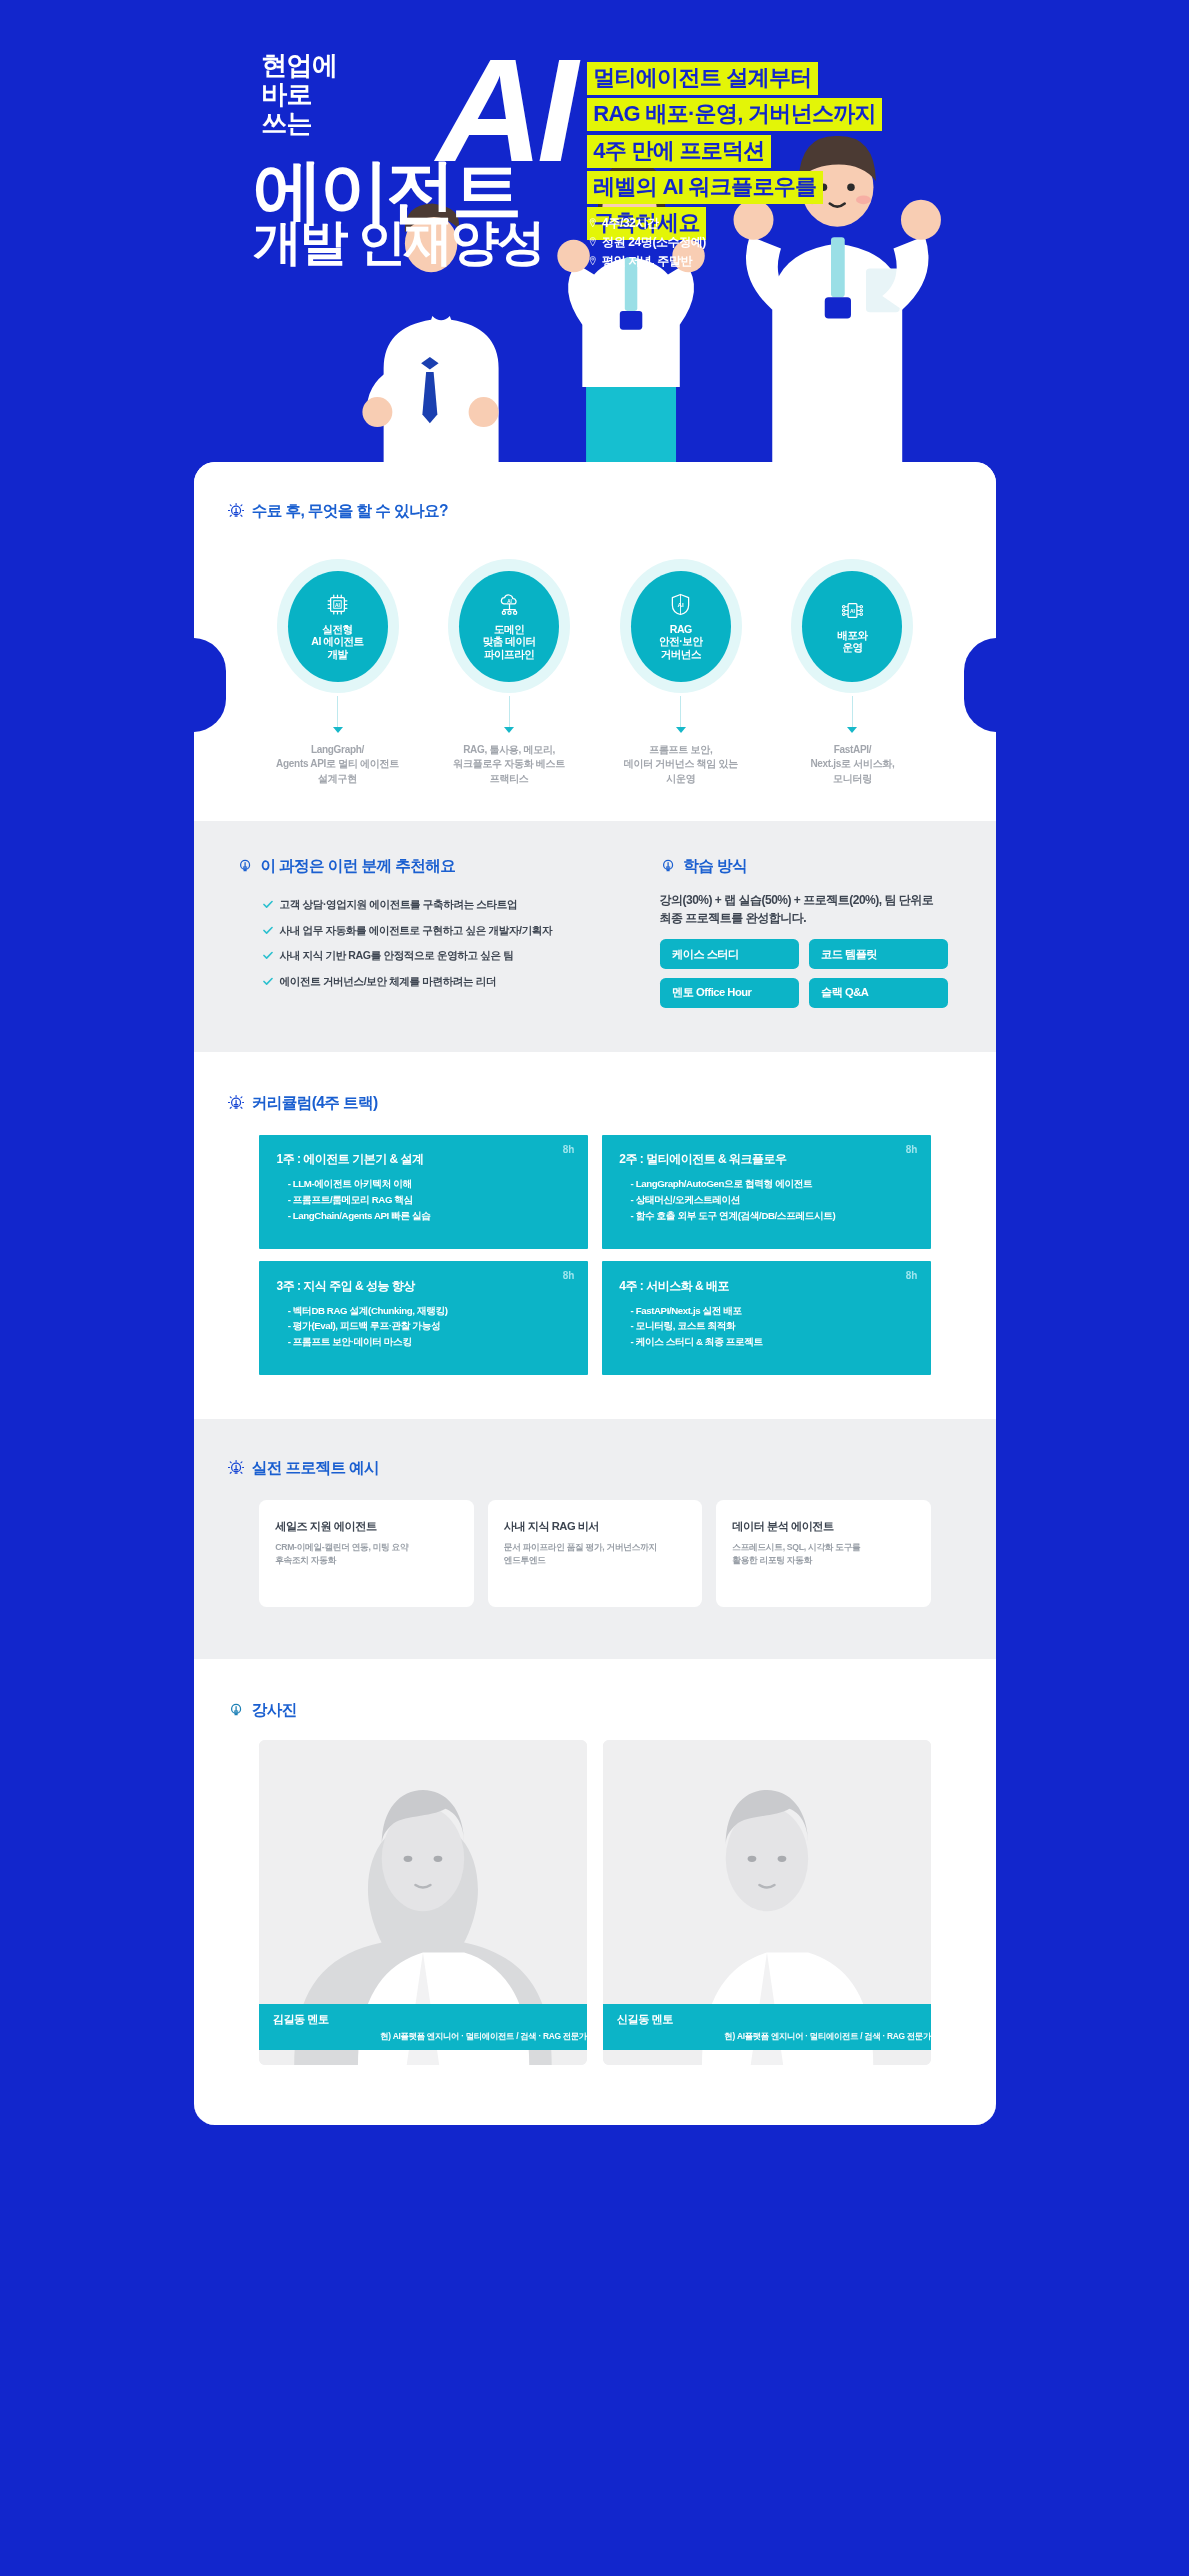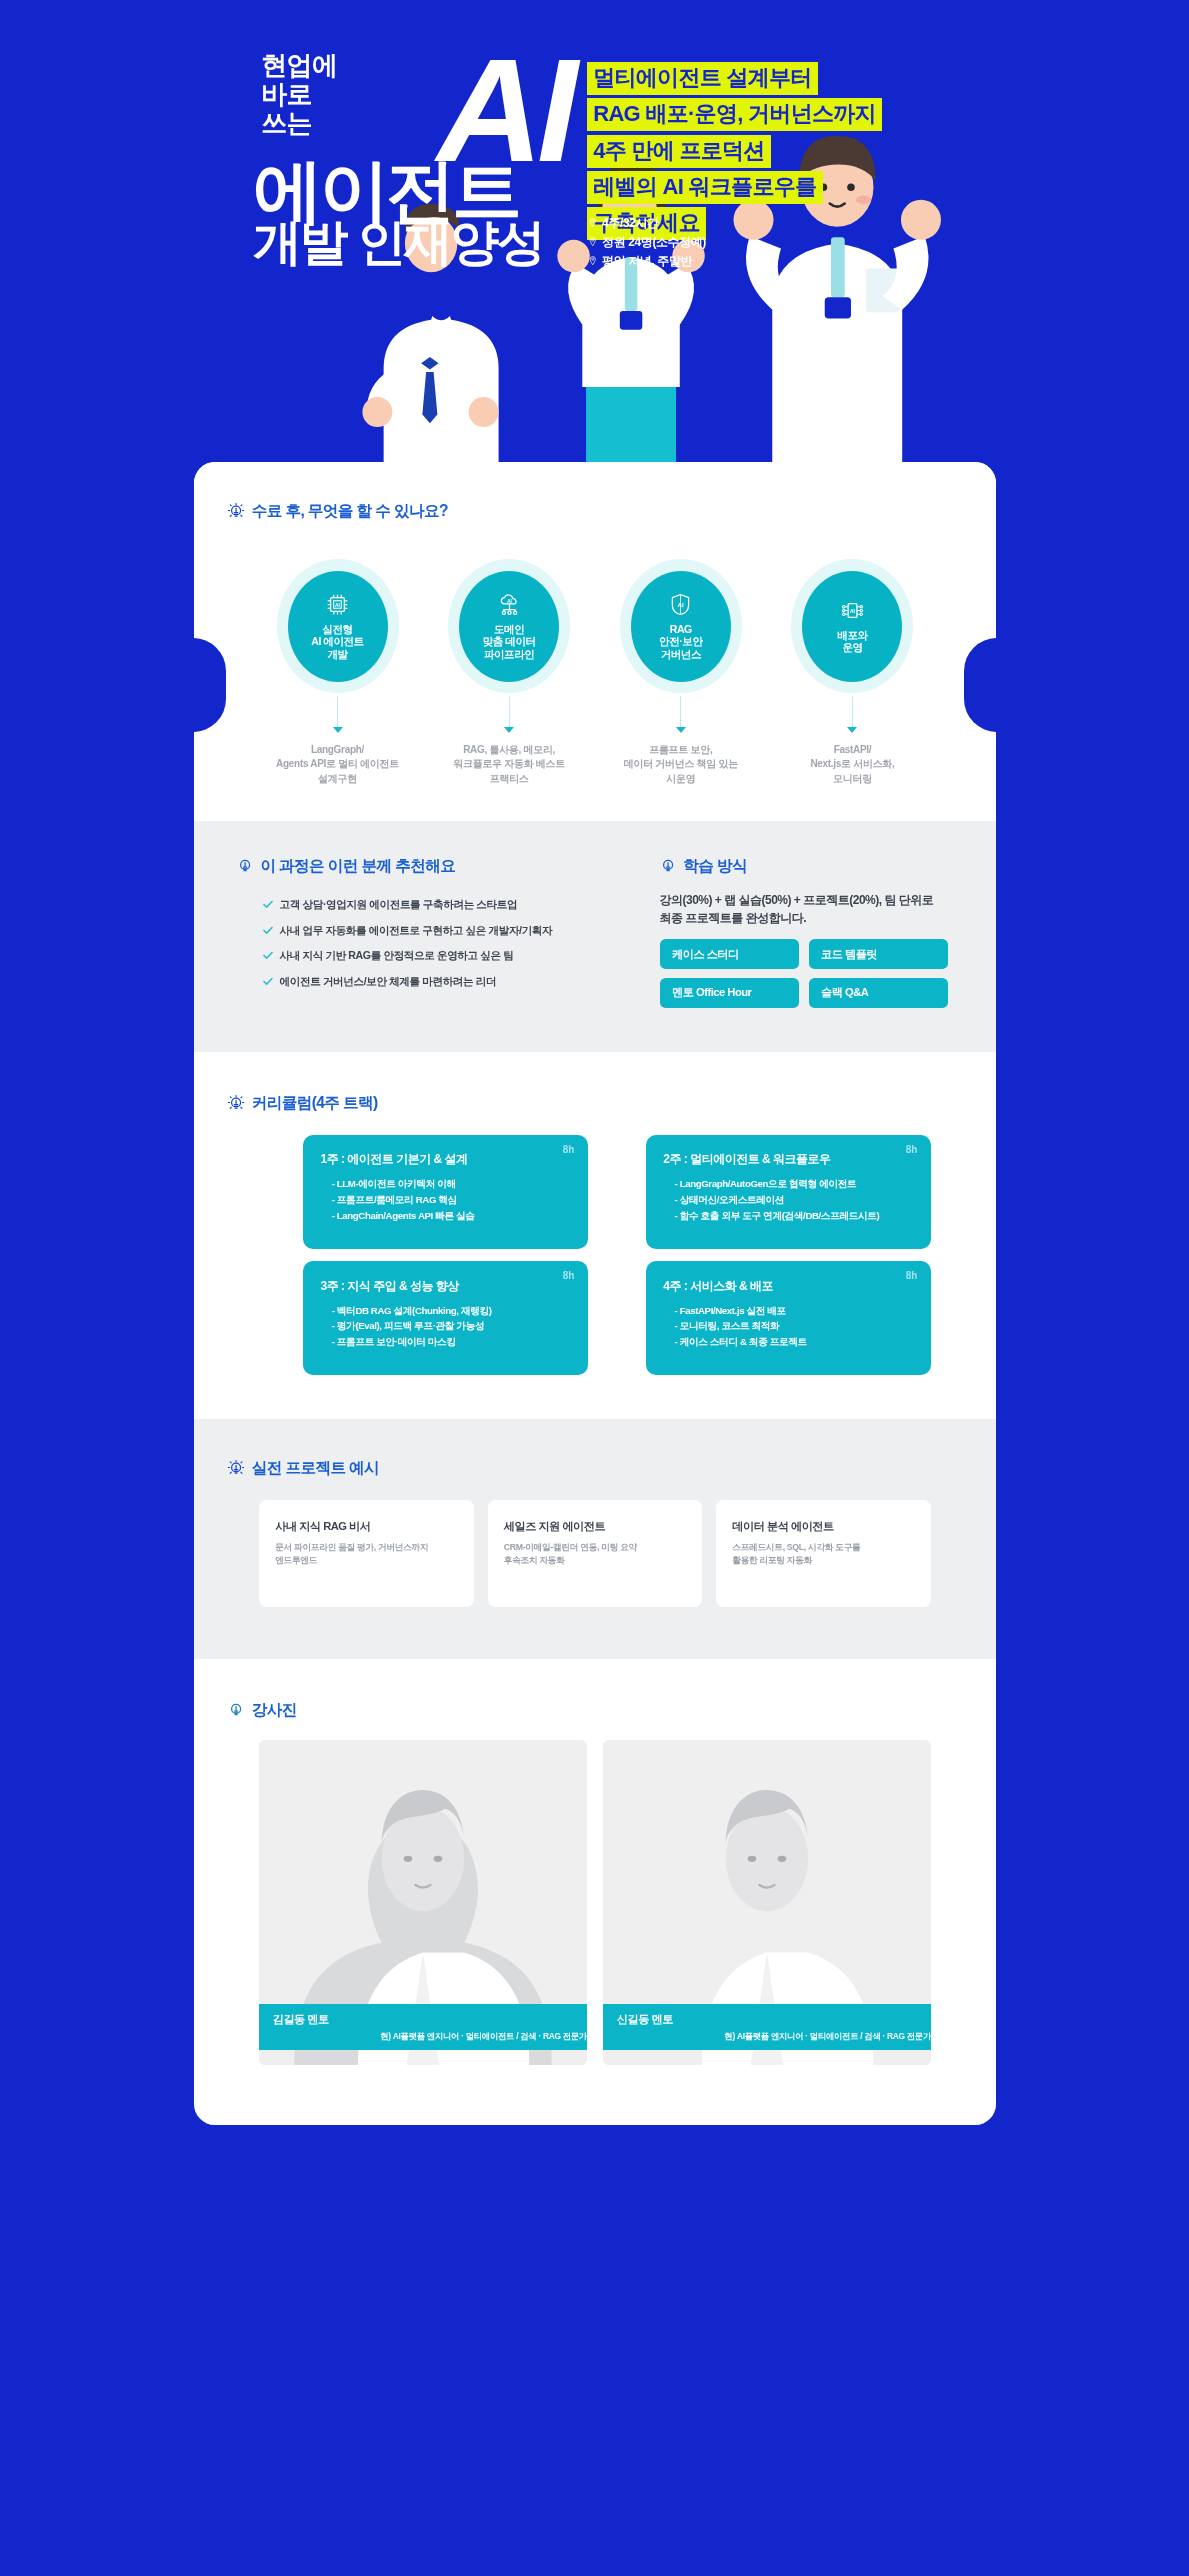--- a/index.html
+++ b/index.html
@@ -208,24 +208,23 @@
 
   
   .sec-c { position: relative; background: #fff; padding: 41px 34px 44px 34px; }
   .week-grid {
     margin: 21px 31px 0 31px;
     display: grid; grid-template-columns: 1fr 1fr;
     gap: 12.5px 13.7px;
   }
   .week-card {
     position: relative;
-    background: #0cb4c7; border-radius: 10px;
+    background: #0cb4c7; border-radius: 1px;
     padding: 16.2px 16.2px 19px 17.5px;
     min-height: 114px;
-    margin-left: 44px;
   }
   .week-h {
     position: absolute; right: 13.7px; top: 8.7px;
     color: #9fe6ee; font-size: 10px; font-weight: 700;
   }
   .week-title {
     color: #fff; font-size: 12px; font-weight: 800;
     letter-spacing: -0.5px; margin-bottom: 8.1px;
   }
   .week-li {
@@ -594,28 +593,28 @@
       <div class="sec-title">
         <svg class="bulb" viewBox="0 0 26 28">
           <circle cx="13" cy="12" r="7.2" fill="none" stroke="#1746d4" stroke-width="2"></circle>
           <path d="M13 8.5v7M10.2 15.5h5.6M10.6 18.4h4.8M11.3 21h3.4" stroke="#1746d4" stroke-width="2" stroke-linecap="round"></path>
           <path d="M13 .8v2.4M2.6 12H.4M25.6 12h-2.2M5.2 4.4 3.6 2.8M20.8 4.4l1.6-1.6M5.2 19.6l-1.6 1.6M20.8 19.6l1.6 1.6" stroke="#1746d4" stroke-width="1.8" stroke-linecap="round"></path>
         </svg>
         <span>실전 프로젝트 예시</span>
       </div>
       <div class="proj-grid">
         <div class="proj-card">
+          <div class="proj-title">세일즈 지원 에이전트</div>
+          <div class="proj-desc">CRM-이메일-캘린더 연동, 미팅 요약
+후속조치 자동화</div>
+        </div>
+        <div class="proj-card">
           <div class="proj-title">사내 지식 RAG 비서</div>
           <div class="proj-desc">문서 파이프라인 품질 평가, 거버넌스까지
 엔드투엔드</div>
-        </div>
-        <div class="proj-card">
-          <div class="proj-title">세일즈 지원 에이전트</div>
-          <div class="proj-desc">CRM-이메일-캘린더 연동, 미팅 요약
-후속조치 자동화</div>
         </div>
         <div class="proj-card">
           <div class="proj-title">데이터 분석 에이전트</div>
           <div class="proj-desc">스프레드시트, SQL, 시각화 도구를
 활용한 리포팅 자동화</div>
         </div>
       </div>
     </section>
 
     <section class="sec-e">

